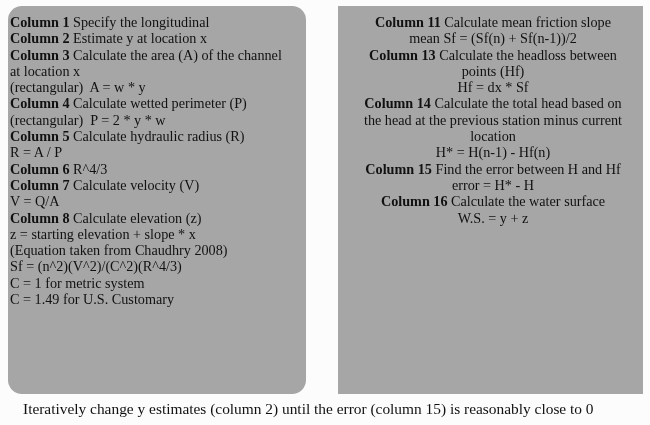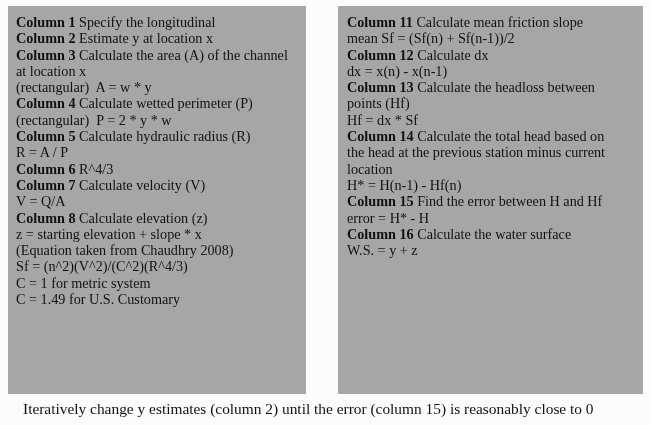--- a/index.html
+++ b/index.html
@@ -19,28 +19,30 @@
     position: absolute;
     top: 6px;
     height: 388px;
     background: var(--panel-bg, #a6a6a6);
     box-sizing: border-box;
     padding-top: 8px;
   }
   .panel.left {
     left: 8px;
     width: 298px;
-    padding-left: 8px;
+    padding-left: 2px;
     padding-right: 4px;
+    border-radius: 14px;
   }
   .panel.right {
     left: 338px;
     width: 305px;
     padding-left: 9px;
     padding-right: 4px;
+    text-align: center;
   }
   .line {
     font-size: 14.2px;
     line-height: 16.3px;
     white-space: pre;
     overflow: hidden;
   }
   .lbl {
     font-weight: bold;
   }
@@ -95,24 +97,20 @@
         <div class="line">C = 1 for metric system</div>
         <div class="line">C = 1.49 for U.S. Customary</div>
       </div>
     </div>
   <div class="panel right">
       <div>
         <div class="line"><span class="lbl">Column 11</span> Calculate mean friction slope</div>
         <div class="line">mean Sf = (Sf(n) + Sf(n-1))/2</div>
       </div>
       <div>
-        <div class="line"><span class="lbl">Column 12</span> Calculate dx</div>
-        <div class="line">dx = x(n) - x(n-1)</div>
-      </div>
-      <div>
         <div class="line"><span class="lbl">Column 13</span> Calculate the headloss between</div>
         <div class="line">points (Hf)</div>
         <div class="line">Hf = dx * Sf</div>
       </div>
       <div>
         <div class="line"><span class="lbl">Column 14</span> Calculate the total head based on</div>
         <div class="line">the head at the previous station minus current</div>
         <div class="line">location</div>
         <div class="line">H* = H(n-1) - Hf(n)</div>
       </div>

